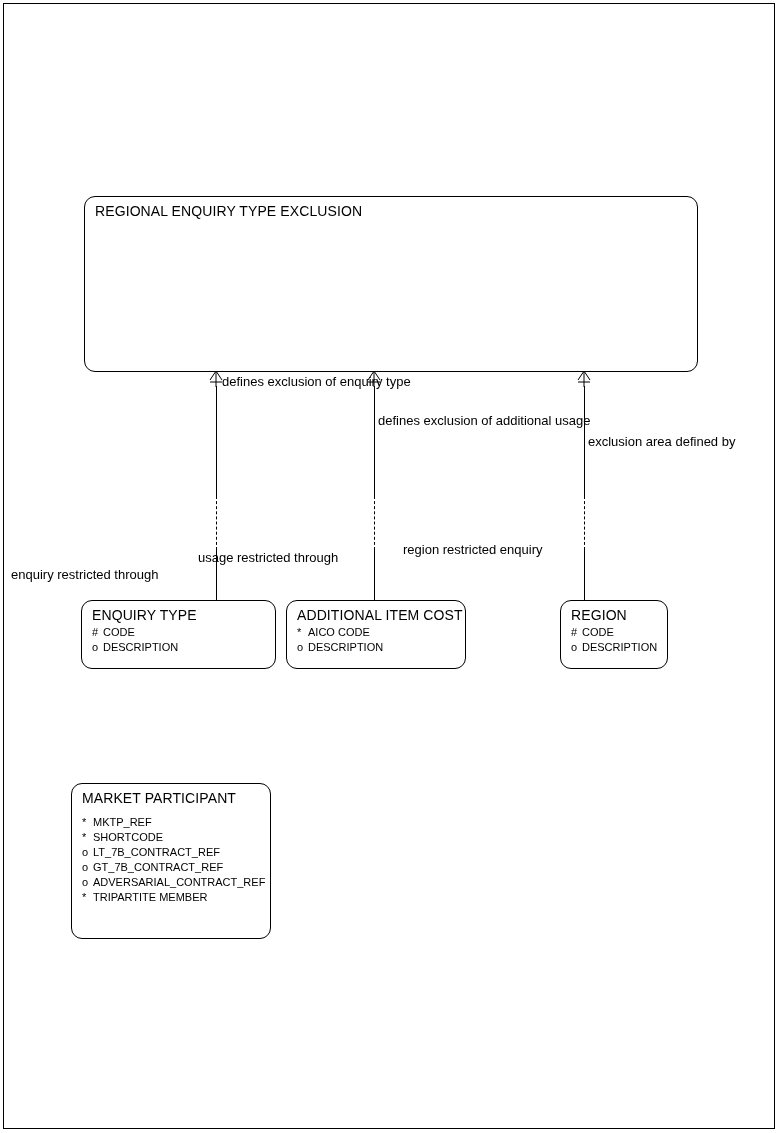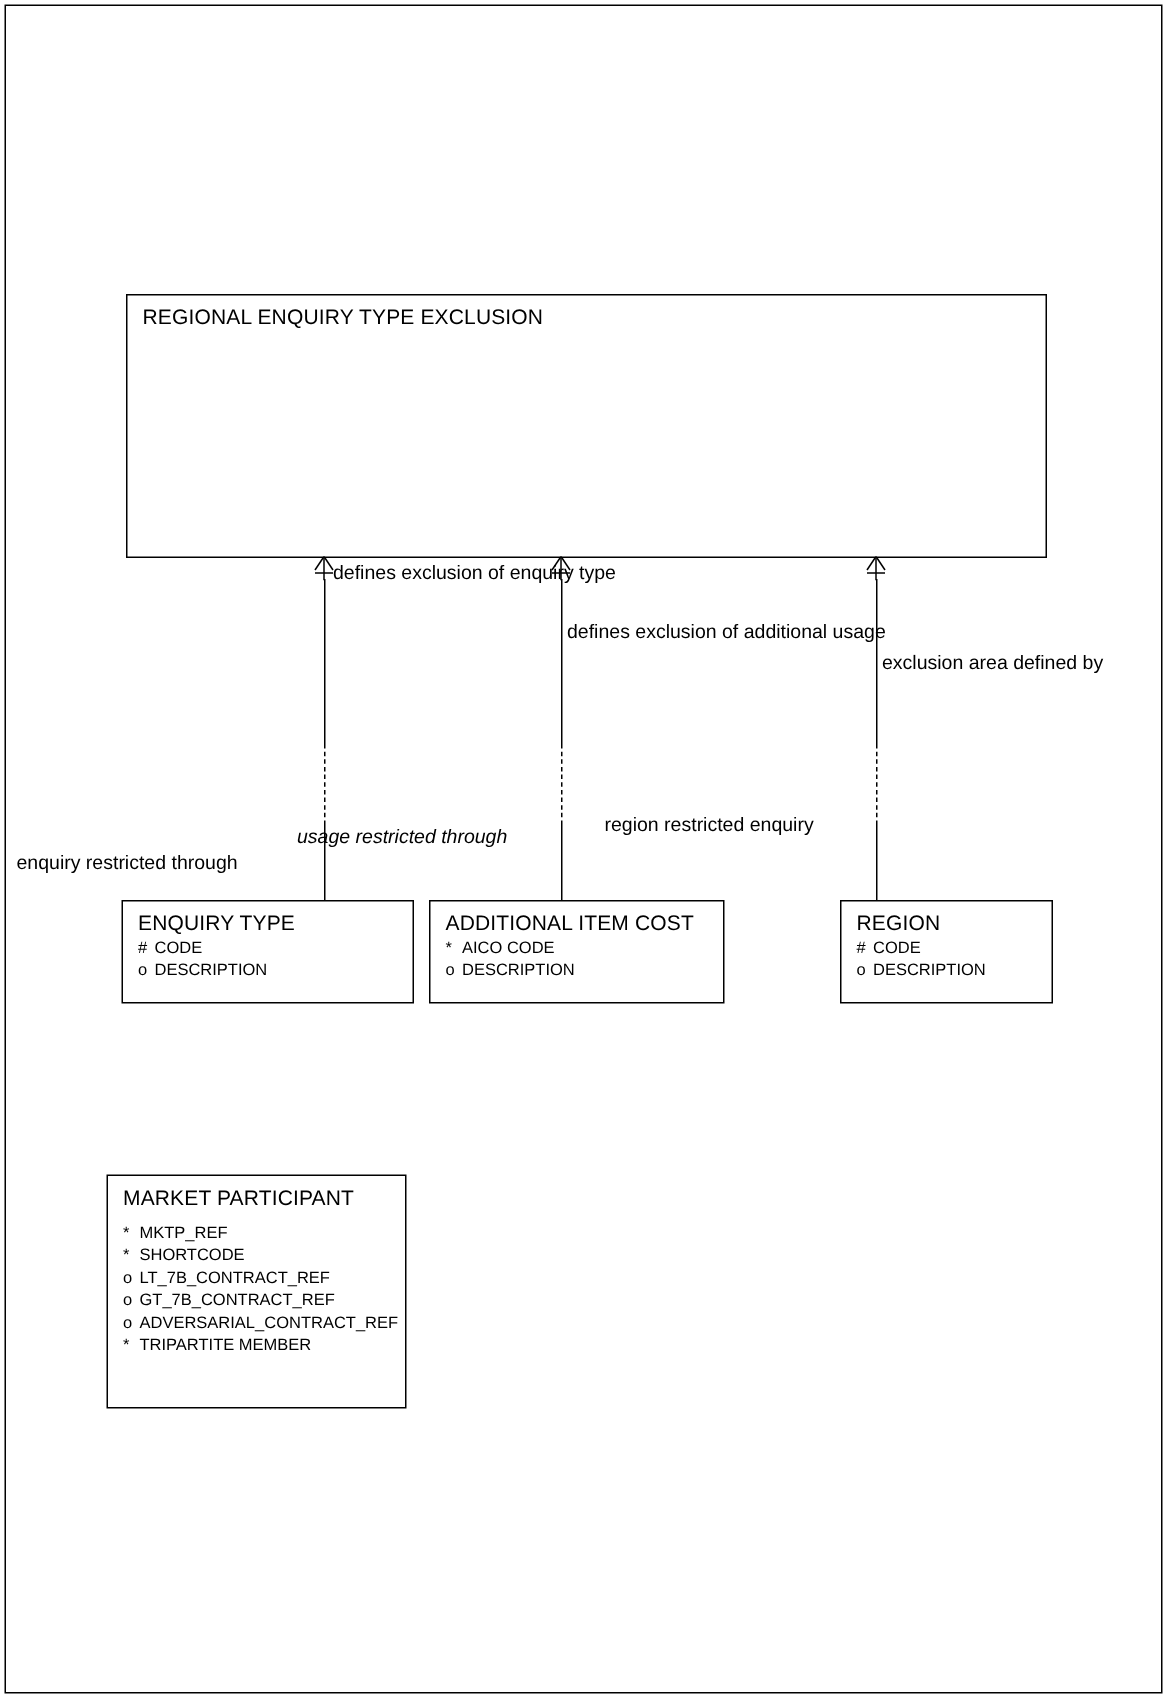--- a/index.html
+++ b/index.html
@@ -22,21 +22,21 @@
     top: 3px;
     width: 772px;
     height: 1126px;
     border: 1px solid #000000;
     box-sizing: border-box;
   }
   .entity {
     position: absolute;
     box-sizing: border-box;
     border: 1px solid #000000;
-    border-radius: 0;
+    border-radius: 11px;
     background: #ffffff;
     overflow: hidden;
   }
   .entity-title {
     position: absolute;
     left: 10px;
     top: 6px;
     font-size: 14px;
     line-height: 16px;
     white-space: nowrap;
@@ -122,49 +122,49 @@
   <div class="vline" style="left:584px; top:550px; height:50px;"></div>
 
   <div class="rel-label" style="left:222px; top:374px;text-align:center;">defines exclusion of enquiry type</div>
 
   <div class="rel-label" style="left:378px; top:413px;">defines exclusion of additional usage</div>
 
   <div class="rel-label" style="left:588px; top:434px;">exclusion area defined by</div>
 
   <div class="rel-label" style="left:11px; top:567px;">enquiry restricted through</div>
 
-  <div class="rel-label" style="left:198px; top:550px;font-style:italic;">usage restricted through</div>
+  <div class="rel-label" style="left:198px; top:550px;">usage restricted through</div>
 
   <div class="rel-label" style="left:403px; top:542px;">region restricted enquiry</div>
 
   <div class="entity" style="left:81px; top:600px; width:195px; height:69px;">
     <div class="entity-title">ENQUIRY TYPE</div>
     <div class="attrs">
       <div class="attr">
         <span class="mark">#</span><span>CODE</span>
       </div>
       <div class="attr">
         <span class="mark">o</span><span>DESCRIPTION</span>
       </div>
     </div>
   </div>
 
-  <div class="entity" style="left:286px; top:600px; width:197px; height:69px;">
+  <div class="entity" style="left:286px; top:600px; width:180px; height:69px;">
     <div class="entity-title">ADDITIONAL ITEM COST</div>
     <div class="attrs">
       <div class="attr">
         <span class="mark">*</span><span>AICO CODE</span>
       </div>
       <div class="attr">
         <span class="mark">o</span><span>DESCRIPTION</span>
       </div>
     </div>
   </div>
 
-  <div class="entity" style="left:560px; top:600px; width:142px; height:69px;">
+  <div class="entity" style="left:560px; top:600px; width:108px; height:69px;">
     <div class="entity-title">REGION</div>
     <div class="attrs">
       <div class="attr">
         <span class="mark">#</span><span>CODE</span>
       </div>
       <div class="attr">
         <span class="mark">o</span><span>DESCRIPTION</span>
       </div>
     </div>
   </div>

